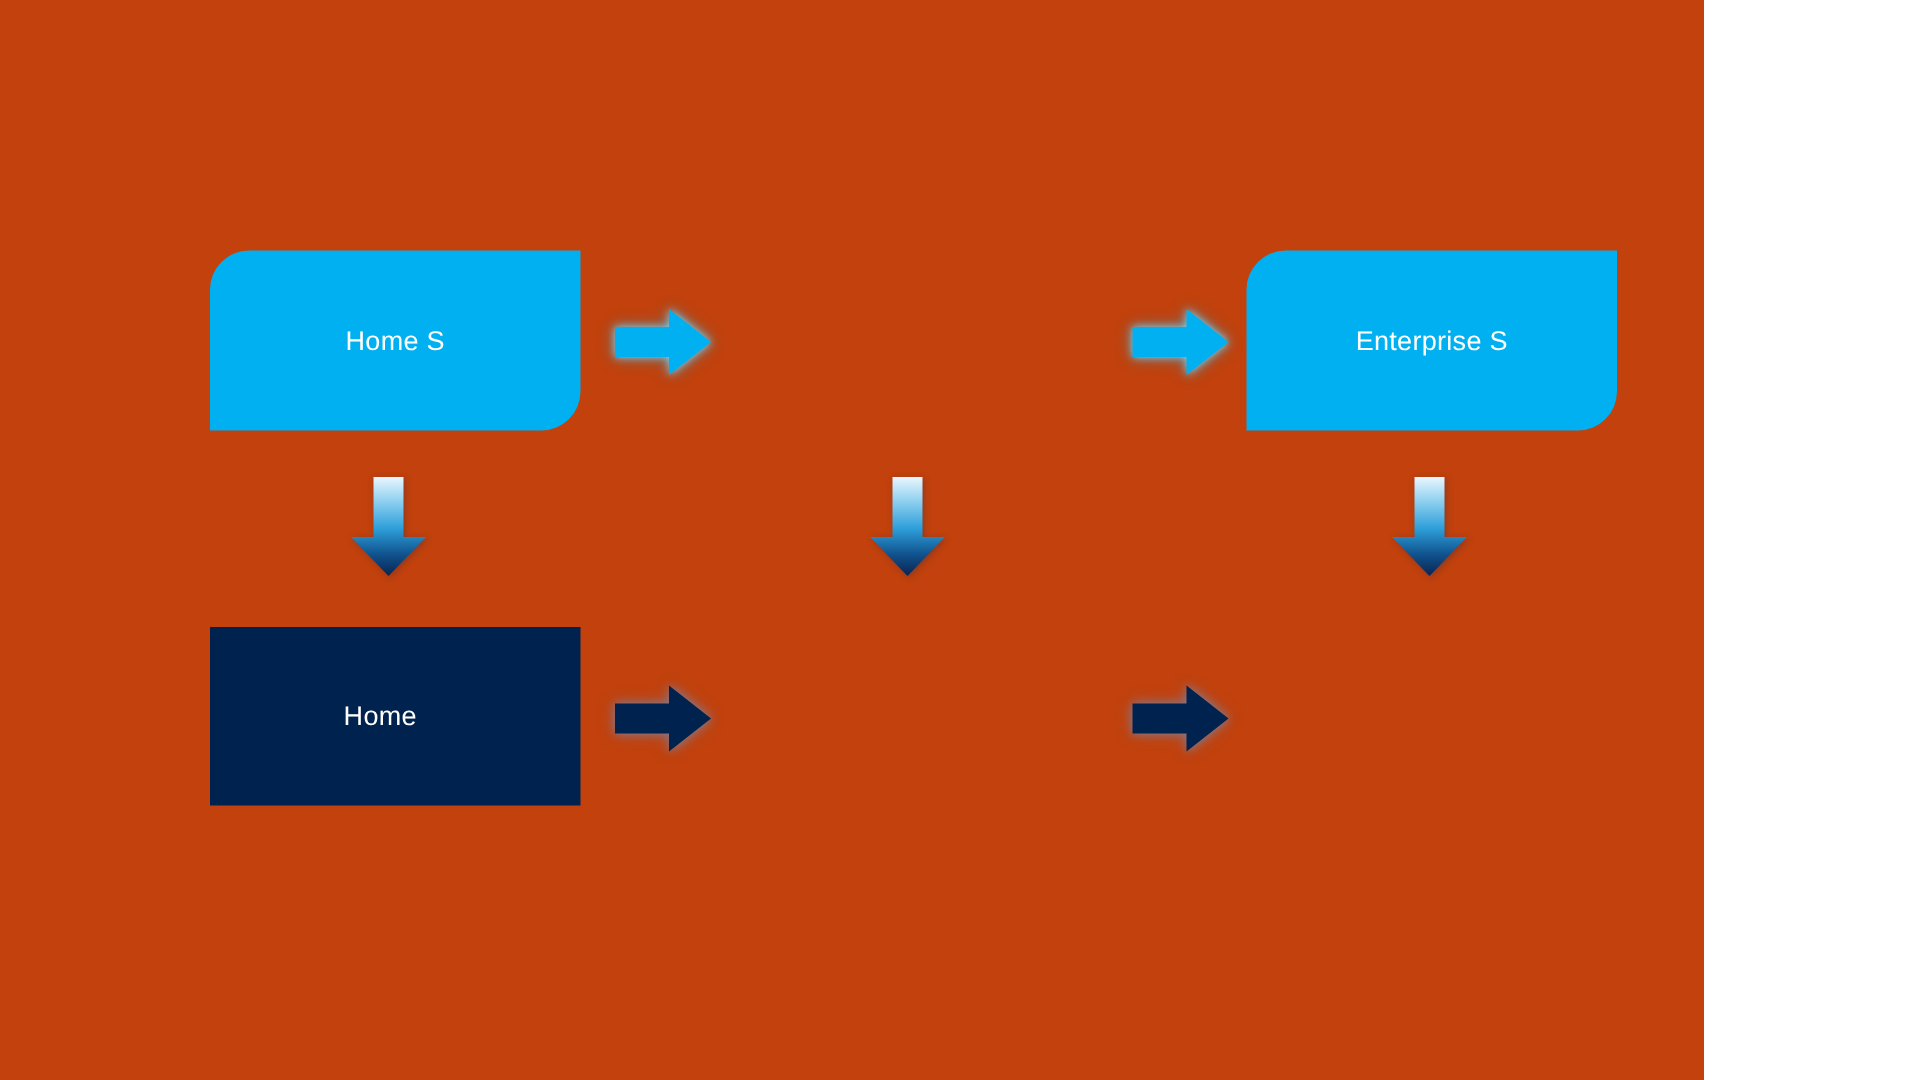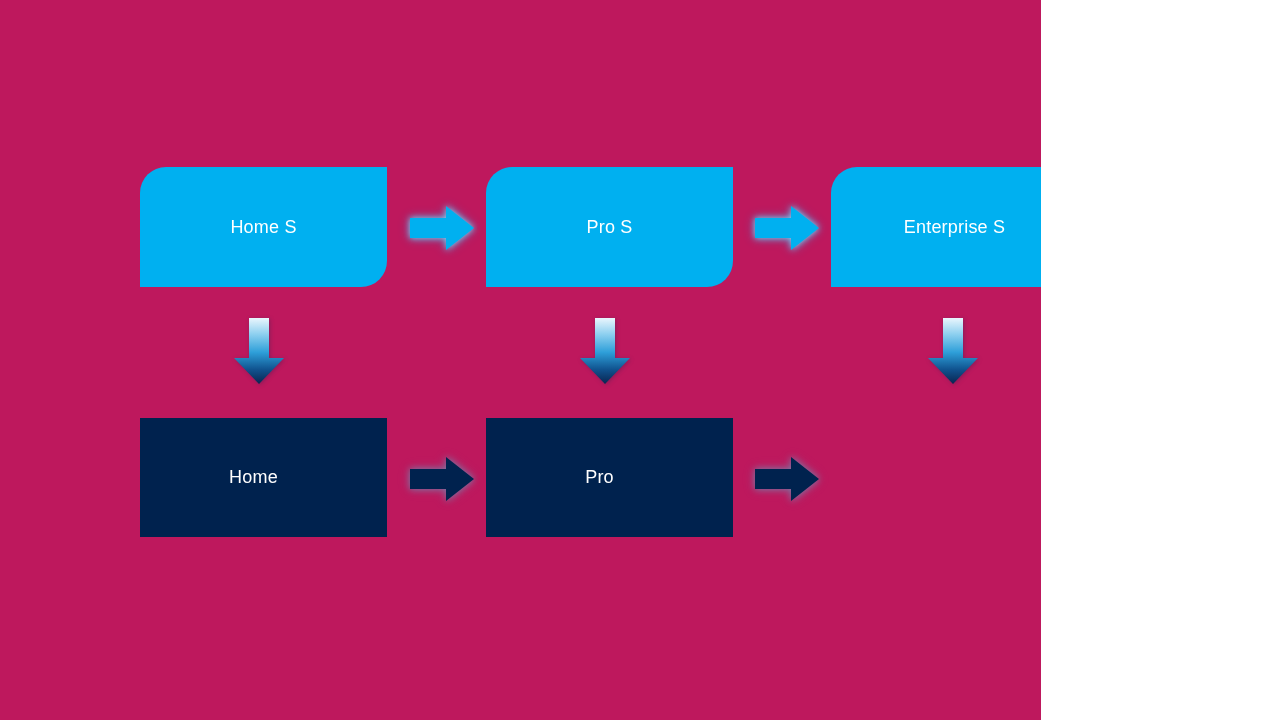--- a/index.html
+++ b/index.html
@@ -1,20 +1,20 @@
 <!DOCTYPE html>
 <html><head>
 <meta charset="utf-8">
 <style>
   html, body { margin: 0; padding: 0; background: #ffffff; }
   .stage {
     position: relative;
-    width: 1041px;
+    width: 1136px;
     height: 720px;
-    background: #be185d;
+    background: #c2410c;
     overflow: hidden;
     font-family: "Liberation Sans", sans-serif;
     text-align: center;
   }
   .node {
     position: absolute;
     width: 247px;
     display: flex;
     align-items: center;
     justify-content: center;
@@ -72,32 +72,26 @@
         <stop offset="0.52" stop-color="#2E9FD9"></stop>
         <stop offset="0.78" stop-color="#10538F"></stop>
         <stop offset="1" stop-color="#0A2450"></stop>
       </linearGradient>
     </defs>
   </svg>
 
   <div class="node top" style="left:140px">
     <span class="label">Home S</span>
   </div>
-  <div class="node top" style="left:486px">
-    <span class="label">Pro S</span>
-  </div>
   <div class="node top" style="left:831px">
     <span class="label">Enterprise S</span>
   </div>
 
   <div class="node bottom" style="left:140px">
     <span class="label">Home</span>
-  </div>
-  <div class="node bottom" style="left:486px">
-    <span class="label">Pro</span>
   </div>
 
   <svg class="arrow-right row-top" style="left:410px" viewBox="0 0 64 44">
     <polygon points="0,12 36,12 36,0 64,22 36,44 36,32 0,32" fill="#00B0F0"></polygon>
   </svg>
   <svg class="arrow-right row-top" style="left:755px" viewBox="0 0 64 44">
     <polygon points="0,12 36,12 36,0 64,22 36,44 36,32 0,32" fill="#00B0F0"></polygon>
   </svg>
 
   <svg class="arrow-right row-bottom" style="left:410px" viewBox="0 0 64 44">

